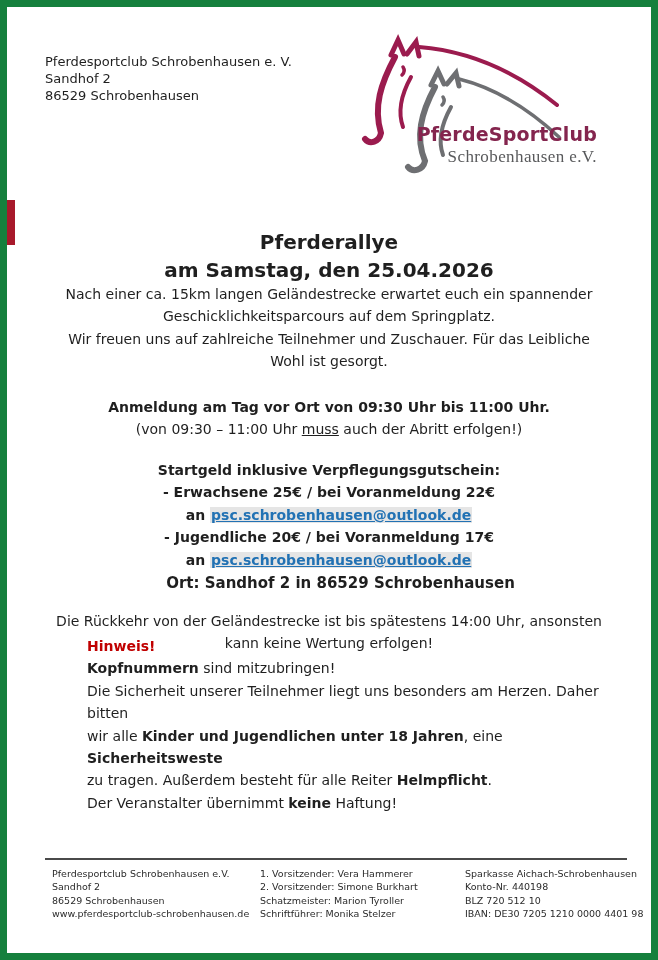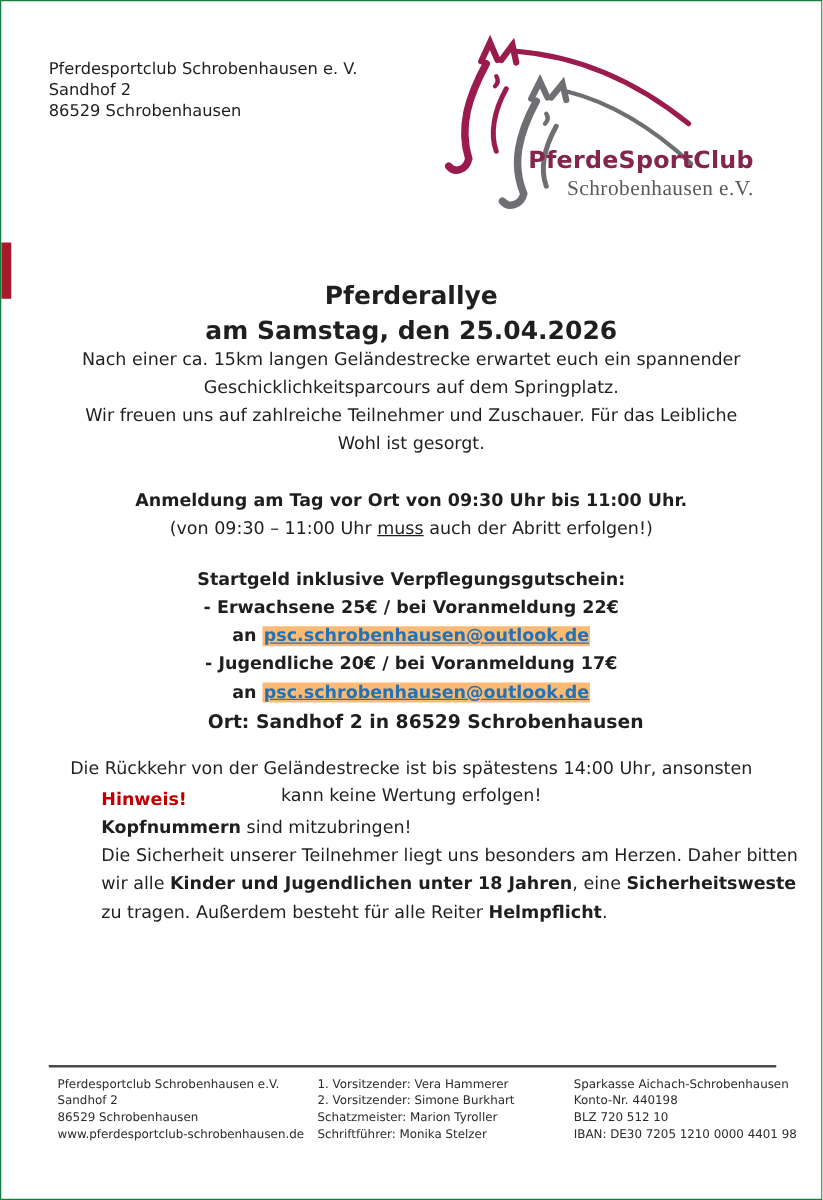--- a/index.html
+++ b/index.html
@@ -4,21 +4,21 @@
 <style>
   html,body{margin:0;padding:0;background:#fff;}
   .page{
     position:relative;
     width:658px;height:960px;
     background:#ffffff;
     font-family:"DejaVu Sans","Liberation Sans",sans-serif;
     color:#1f1f1f;
     overflow:hidden;
     box-sizing:border-box;
-    border:1px solid #15803d;
+    border:7px solid #15803d;
   }
   .abs{position:absolute;}
   .center{left:0;right:0;text-align:center;}
   .pre{white-space:pre-line;}
   .b{font-weight:bold;}
   .u{text-decoration:underline;}
 
   .sender{left:38px;top:46px;font-size:13px;line-height:17px;}
 
   .logo-art{left:332px;top:26px;width:300px;height:150px;}
@@ -29,21 +29,21 @@
   .accent-bar{left:0;top:193px;width:8px;height:45px;background:#a8192b;}
 
   .doc-title{top:221px;font-size:20px;font-weight:bold;line-height:28px;}
 
   .body-text{font-size:14px;line-height:22.4px;}
   .intro{top:276px;}
   .registration{top:389px;}
   .fees{top:452px;font-weight:bold;}
   .email-link{
     color:#2272b4;font-weight:bold;text-decoration:underline;
-    background:#fdba74;padding:0 1px;cursor:pointer;
+    background:#e5e5e5;padding:0 1px;cursor:pointer;
   }
   .location{top:567px;font-size:15px;padding-left:23px;}
   .return-info{top:603px;}
   .notice{left:80px;right:18px;top:628px;text-align:left;}
   .notice-heading{color:#c00000;font-weight:bold;}
 
   .footer-rule{left:38px;width:582px;top:851px;height:2px;background:#4a4a4a;}
   .footer-col{top:860px;font-size:9.5px;line-height:13.4px;color:#2b2b2b;}
   .fc1{left:45px;} .fc2{left:253px;} .fc3{left:458px;}
 </style>
@@ -113,20 +113,21 @@
 
   <div class="abs center body-text pre return-info">Die Rückkehr von der Geländestrecke ist bis spätestens 14:00 Uhr, ansonsten
 kann keine Wertung erfolgen!</div>
 
   <div class="abs body-text notice">
     <div class="notice-heading">Hinweis!</div>
     <div><span class="b">Kopfnummern</span><span> sind mitzubringen!</span></div>
     <div>Die Sicherheit unserer Teilnehmer liegt uns besonders am Herzen. Daher bitten</div>
     <div><span>wir alle </span><span class="b">Kinder und Jugendlichen unter 18 Jahren</span><span>, eine </span><span class="b">Sicherheitsweste</span></div>
     <div><span>zu tragen. Außerdem besteht für alle Reiter </span><span class="b">Helmpflicht</span><span>.</span></div>
+    <div><span>Der Veranstalter übernimmt </span><span class="b">keine</span><span> Haftung!</span></div>
   </div>
 
   <div class="abs footer-rule"></div>
 
   <div class="abs footer-col fc1">
     <div>Pferdesportclub Schrobenhausen e.V.</div>
     <div>Sandhof 2</div>
     <div>86529 Schrobenhausen</div>
     <div>www.pferdesportclub-schrobenhausen.de</div>
   </div>

